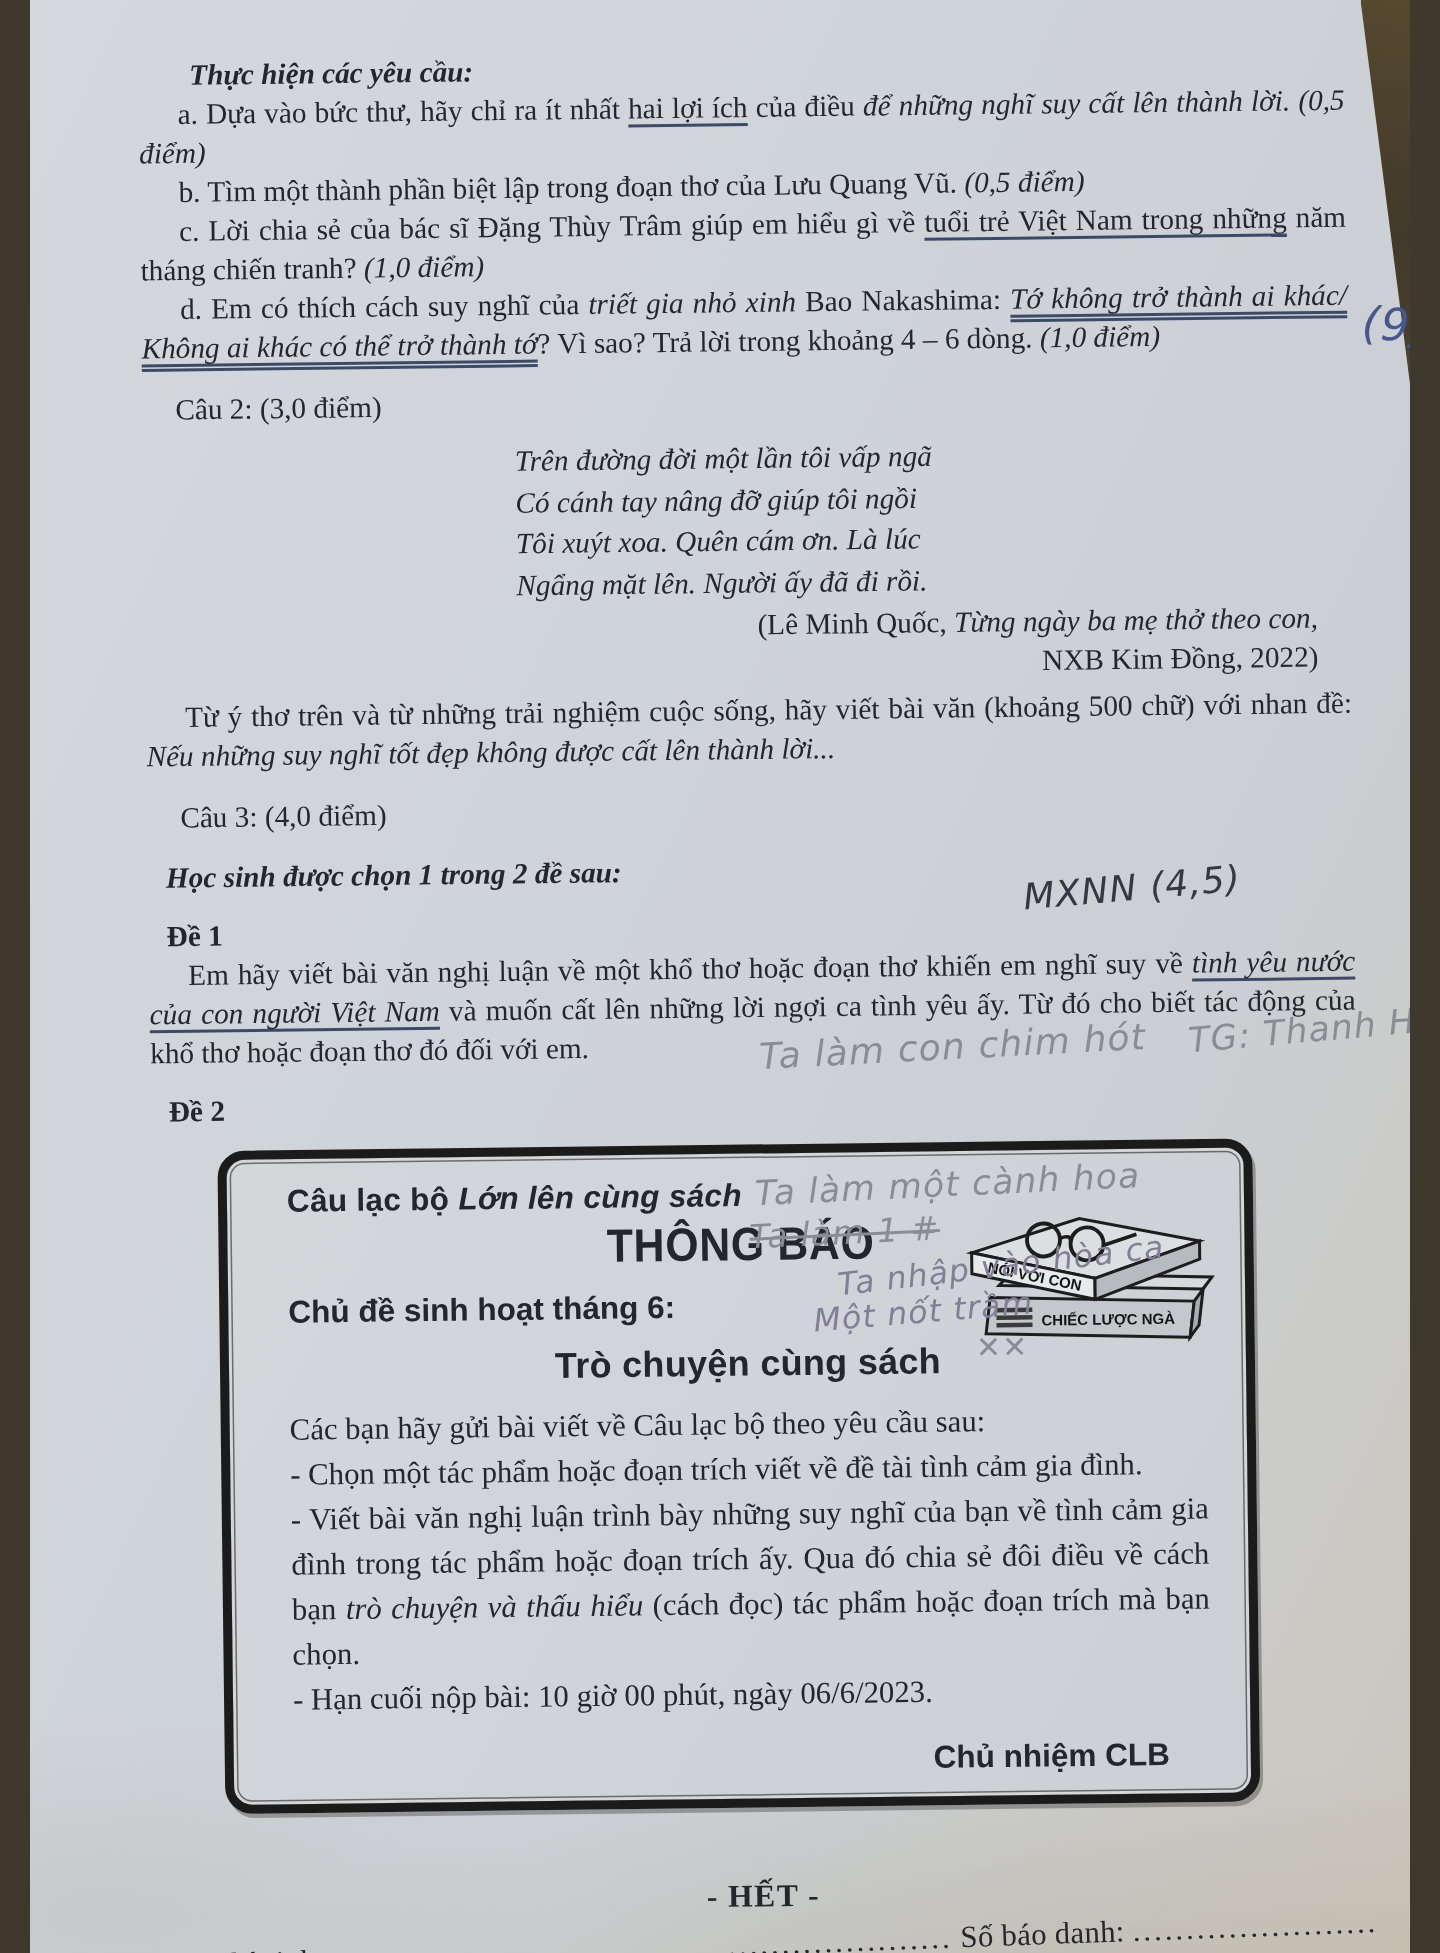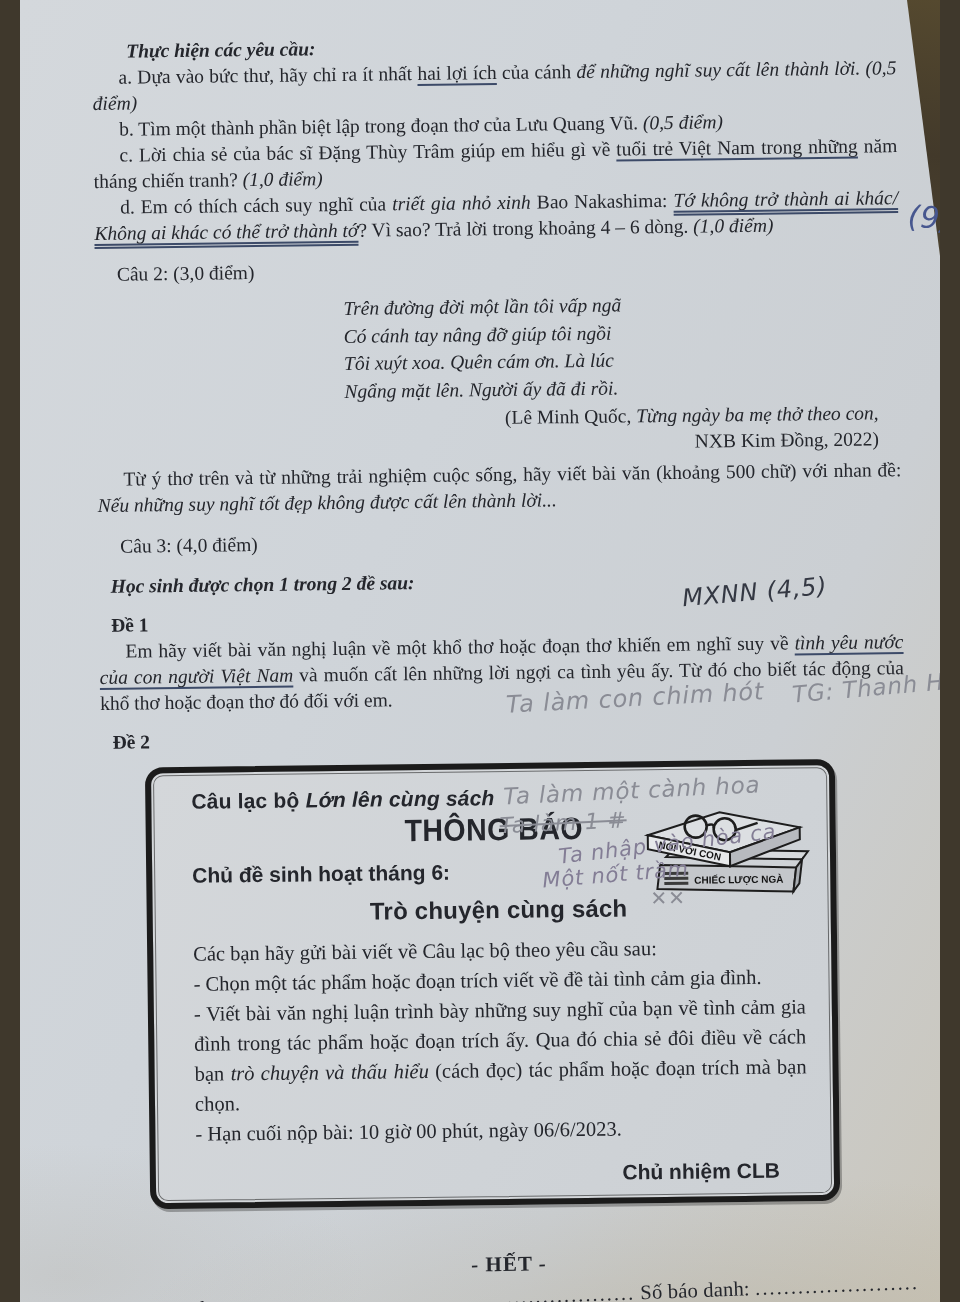--- a/index.html
+++ b/index.html
@@ -62,21 +62,21 @@
 </head>
 <body>
 
 <div class="page">
   <div class="corner-dark"></div>
 
   <div class="content">
 
     <p class="task-heading">Thực hiện các yêu cầu:</p>
 
-    <p class="indent"><span>a. Dựa vào bức thư, hãy chỉ ra ít nhất </span><span class="pen-ul">hai lợi ích</span><span> của cánh </span><span class="it">để những nghĩ suy cất lên thành lời.</span><span class="it"> (0,5 điểm)</span></p>
+    <p class="indent"><span>a. Dựa vào bức thư, hãy chỉ ra ít nhất </span><span class="pen-ul">hai lợi ích</span><span> của điều </span><span class="it">để những nghĩ suy cất lên thành lời.</span><span class="it"> (0,5 điểm)</span></p>
 
     <p class="indent"><span>b. Tìm một thành phần biệt lập trong đoạn thơ của Lưu Quang Vũ. </span><span class="it">(0,5 điểm)</span></p>
 
     <p class="indent"><span>c. Lời chia sẻ của bác sĩ Đặng Thùy Trâm giúp em hiểu gì về </span><span class="pen-ul">tuổi trẻ Việt Nam trong những</span><span> năm tháng chiến tranh? </span><span class="it">(1,0 điểm)</span></p>
 
     <p class="indent"><span>d. Em có thích cách suy nghĩ của </span><span class="it">triết gia nhỏ xinh</span><span> Bao Nakashima: </span><span class="it pen-ul2">Tớ không trở thành ai khác/ Không ai khác có thể trở thành tớ</span><span>? Vì sao? Trả lời trong khoảng 4 – 6 dòng. </span><span class="it">(1,0 điểm)</span></p>
 
     <p class="qhead"><span class="bd">Câu 2:</span><span> (3,0 điểm)</span></p>
 
     <div class="poem">

